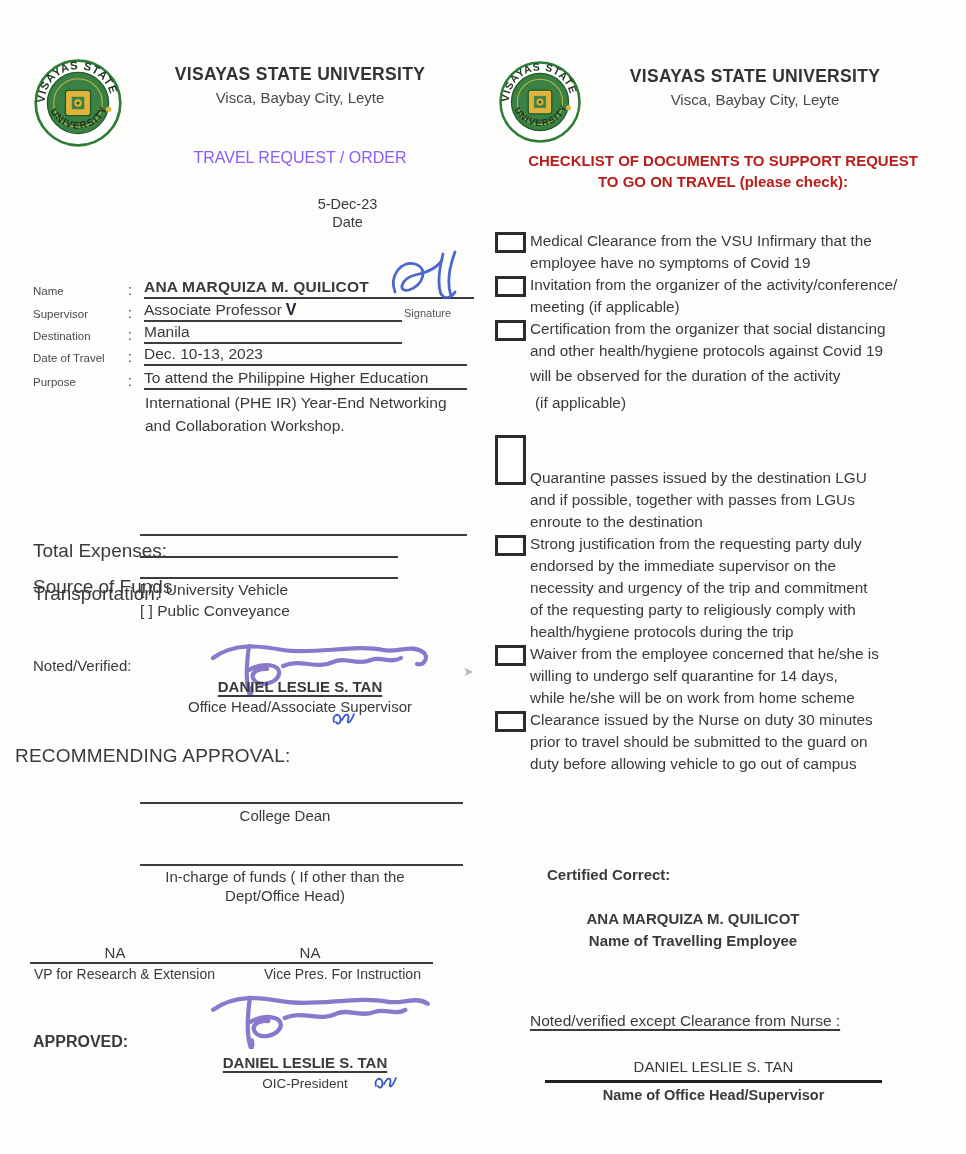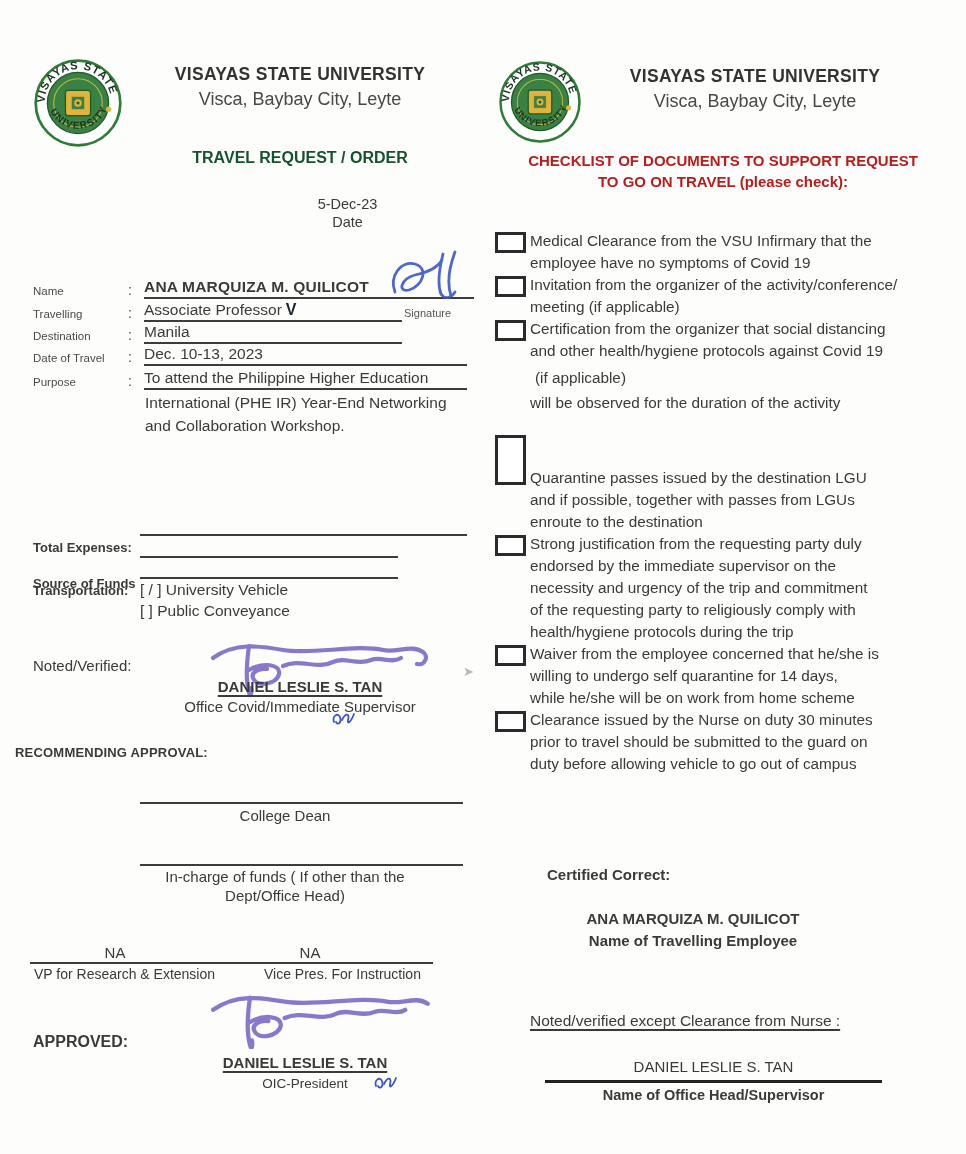--- a/index.html
+++ b/index.html
@@ -6,33 +6,33 @@
   .doc{position:relative;width:966px;height:1154px;background:#fdfdfc;overflow:hidden;
        font-family:"Liberation Sans", sans-serif;color:#3a3a3a;}
   .abs{position:absolute;}
   .ctr{text-align:center;}
   .b{font-weight:bold;}
   .page{position:absolute;top:0;width:483px;height:1154px;}
   #pageL{left:0;} #pageR{left:483px;}
 
   
   .univ-name{font-size:17.5px;font-weight:bold;letter-spacing:.3px;color:#333;}
-  .univ-addr{font-size:18px;margin-top:4px;color:#484848;}
-  .form-title{font-size:16px;font-weight:bold;color:#14532d;}
+  .univ-addr{font-size:15px;margin-top:4px;color:#484848;}
+  .form-title{font-size:16px;font-weight:normal;color:#8b5cf6;}
 
   
   .frow{position:absolute;left:33px;height:22px;white-space:nowrap;}
   .flabel{display:inline-block;width:95px;font-size:11.5px;color:#4a4a4a;vertical-align:bottom;padding-bottom:2px;}
   .fcolon{display:inline-block;width:16px;font-size:14px;color:#4a4a4a;vertical-align:bottom;padding-bottom:1px;}
   .fvalue{display:inline-block;font-size:15.5px;border-bottom:2px solid #3c3c3c;padding-bottom:1px;vertical-align:bottom;}
   .caps{font-weight:bold;letter-spacing:.2px;}
   .hand-v{font-weight:bold;color:#1d2430;margin-left:4px;font-size:16px;}
   .plain15{font-size:15.5px;}
   .rule{border-top:2px solid #3c3c3c;height:0;}
-  .sm13{font-size:13px;font-weight:bold;}
+  .sm13{font-size:19px;}
   .sm14{font-size:14px;}
   .lbl15{font-size:15px;}
   .uline{text-decoration:underline;text-decoration-thickness:2px;text-underline-offset:3px;}
 
   
   #checklist{position:absolute;left:12px;top:230px;width:462px;font-size:15.3px;}
   .chk-item{position:relative;padding-left:35px;}
   .chk-box{position:absolute;left:0;top:2px;width:25px;height:15px;border:3px solid #2b2b2b;background:#fff;}
   .chk-line{line-height:22px;white-space:nowrap;}
   .item-2 .line-2{margin-top:3px;}
@@ -76,21 +76,21 @@
 
     <div class="abs ctr" style="left:280px;top:196px;width:135px;font-size:14.5px;">
       <div>5-Dec-23</div>
       <div style="margin-top:2px;">Date</div>
     </div>
 
     <div class="frow" style="top:278px;">
       <span class="flabel">Name</span><span class="fcolon">:</span><span class="fvalue caps" style="width:330px;">ANA MARQUIZA M. QUILICOT</span>
     </div>
     <div class="frow" style="top:301px;">
-      <span class="flabel">Travelling</span><span class="fcolon">:</span><span class="fvalue" style="width:258px;"><span>Associate Professor</span><span class="hand-v">V</span></span>
+      <span class="flabel">Supervisor</span><span class="fcolon">:</span><span class="fvalue" style="width:258px;"><span>Associate Professor</span><span class="hand-v">V</span></span>
     </div>
     <div class="frow" style="top:323px;">
       <span class="flabel">Destination</span><span class="fcolon">:</span><span class="fvalue" style="width:258px;">Manila</span>
     </div>
     <div class="frow" style="top:345px;text-decoration:underline;">
       <span class="flabel">Date of Travel</span><span class="fcolon">:</span><span class="fvalue" style="width:323px;">Dec. 10-13, 2023</span>
     </div>
     <div class="frow" style="top:369px;">
       <span class="flabel">Purpose</span><span class="fcolon">:</span><span class="fvalue" style="width:323px;">To attend the Philippine Higher Education</span>
     </div>
@@ -124,21 +124,21 @@
         <g fill="none" stroke="#7b66c6" stroke-width="4.2" stroke-linecap="round" opacity=".88">
           <path d="M8,22 C30,6 55,10 78,14 C108,19 150,8 178,14 C192,17 206,8 218,16 C224,20 220,30 212,28"></path>
           <path d="M44,10 C42,24 40,42 44,56 C45,61 47,60 46,52"></path>
           <path d="M44,34 C58,26 76,28 74,38 C72,48 52,52 48,42 C46,36 54,32 62,33"></path>
           <path d="M78,30 C95,22 112,34 128,26 C140,20 152,30 166,24 C176,20 186,28 196,22"></path>
         </g>
       </svg>
     </div>
     <div class="abs ctr" style="left:160px;top:678px;width:280px;">
       <div class="b uline" style="font-size:15px;">DANIEL LESLIE S. TAN</div>
-      <div class="lbl15" style="margin-top:3px;">Office Covid/Immediate Supervisor</div>
+      <div class="lbl15" style="margin-top:3px;">Office Head/Associate Supervisor</div>
     </div>
     <div class="sig" style="left:330px;top:708px;width:34px;height:20px;">
       <svg viewBox="0 0 34 20" width="34" height="20">
         <g fill="none" stroke="#3a57c8" stroke-width="1.8" stroke-linecap="round">
           <path d="M4,14 C2,8 8,4 10,9 C12,14 8,18 6,14"></path>
           <path d="M12,12 C16,4 20,6 18,12 C17,16 20,16 24,6"></path>
         </g>
       </svg>
     </div>
 
@@ -223,22 +223,22 @@
         </div>
         <div class="chk-item item-1">
           <span class="chk-box"></span>
           <div class="chk-line line-0">Invitation from the organizer of the activity/conference/</div>
           <div class="chk-line line-1">meeting (if applicable)</div>
         </div>
         <div class="chk-item item-2">
           <span class="chk-box"></span>
           <div class="chk-line line-0">Certification from the organizer that social distancing</div>
           <div class="chk-line line-1">and other health/hygiene protocols against Covid 19</div>
+          <div class="chk-line line-2">will be observed for the duration of the activity</div>
           <div class="chk-line line-3">(if applicable)</div>
-          <div class="chk-line line-2">will be observed for the duration of the activity</div>
         </div>
         <div class="chk-item item-3">
           <span class="chk-box"></span>
           <div class="chk-line line-0">Quarantine passes issued by the destination LGU</div>
           <div class="chk-line line-1">and if possible, together with passes from LGUs</div>
           <div class="chk-line line-2">enroute to the destination</div>
         </div>
         <div class="chk-item item-4">
           <span class="chk-box"></span>
           <div class="chk-line line-0">Strong justification from the requesting party duly</div>

